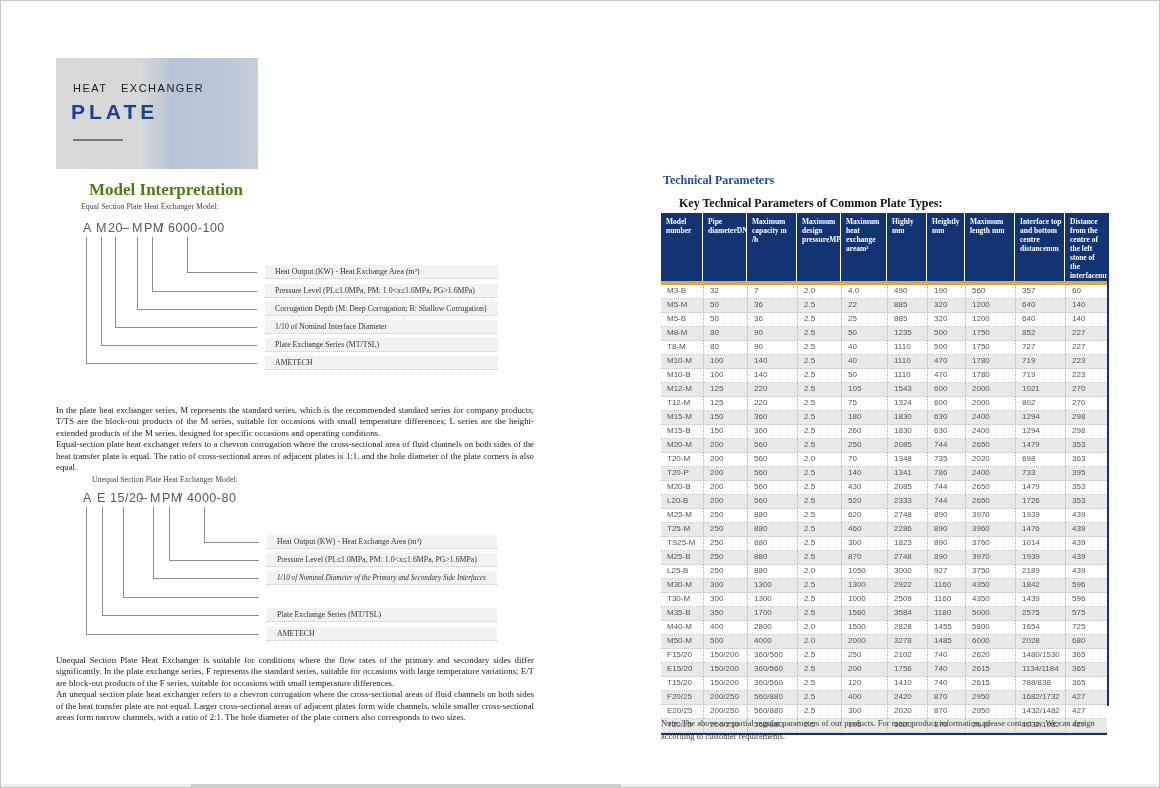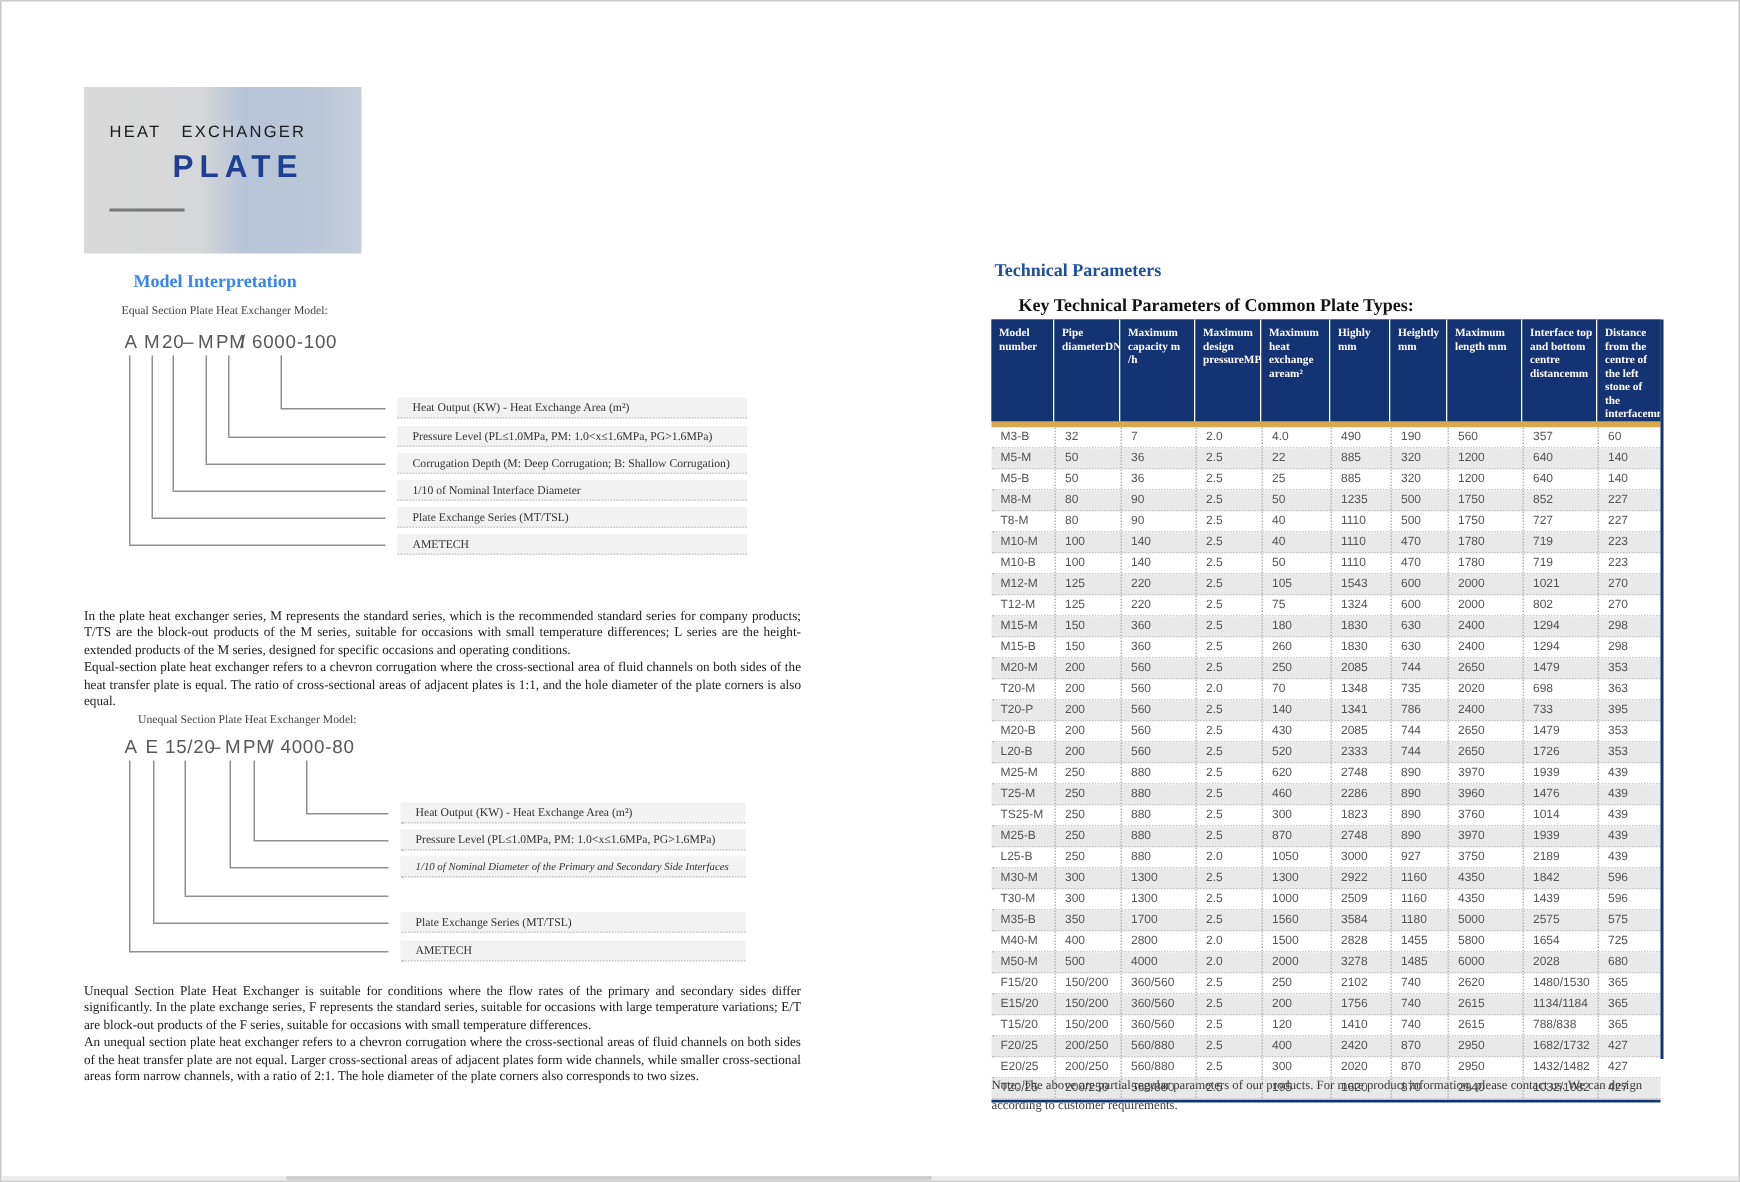--- a/index.html
+++ b/index.html
@@ -1,28 +1,28 @@
 <!DOCTYPE html>
 <html><head>
 <meta charset="utf-8">
 <style>
   html,body{margin:0;padding:0;background:#f4f4f4;}
   .page{position:relative;width:1160px;height:788px;background:#ffffff;border:1px solid #c9c9c9;
         box-sizing:border-box;overflow:hidden;font-family:"Liberation Serif",serif;}
 
   
   .brand-box{position:absolute;left:55px;top:57px;width:185px;height:111px;
-             background:linear-gradient(90deg,#d9d9d9 0%,#d6d7d8 42%,#b7c4d7 58%,#bcc8d8 85%,#c6cfda 100%);}
+             background:linear-gradient(90deg,#d9d9d9 0%,#d6d7d8 42%,#b7c4d7 58%,#bcc8d8 85%,#c6cfda 100%);padding-left:17px;}
   .brand-line1{position:absolute;left:17px;top:24px;font-family:"Liberation Sans",sans-serif;
                font-size:11px;color:#1a1a1a;letter-spacing:1.5px;white-space:pre;}
   .brand-line2{position:absolute;left:15px;top:42px;font-family:"Liberation Sans",sans-serif;
-               font-size:21px;font-weight:bold;color:#1e3f94;letter-spacing:4px;margin-left:44px;}
+               font-size:21px;font-weight:bold;color:#1e3f94;letter-spacing:4px;}
   .brand-underline{position:absolute;left:17px;top:81px;width:50px;height:2px;background:#777;}
 
-  .sec-title{position:absolute;font-size:12px;font-weight:bold;color:#3b82f6;}
+  .sec-title{position:absolute;font-size:17px;font-weight:bold;color:#4d7c0f;}
   .sub-label{position:absolute;font-size:7.8px;color:#444;}
 
   
   .tok{position:absolute;font-family:"Liberation Sans",sans-serif;font-size:12.5px;color:#595959;
        letter-spacing:0.5px;white-space:nowrap;}
 
   
   .vl{position:absolute;width:1px;background:#8f8f8f;}
   .hl{position:absolute;height:1px;background:#8f8f8f;}
 

